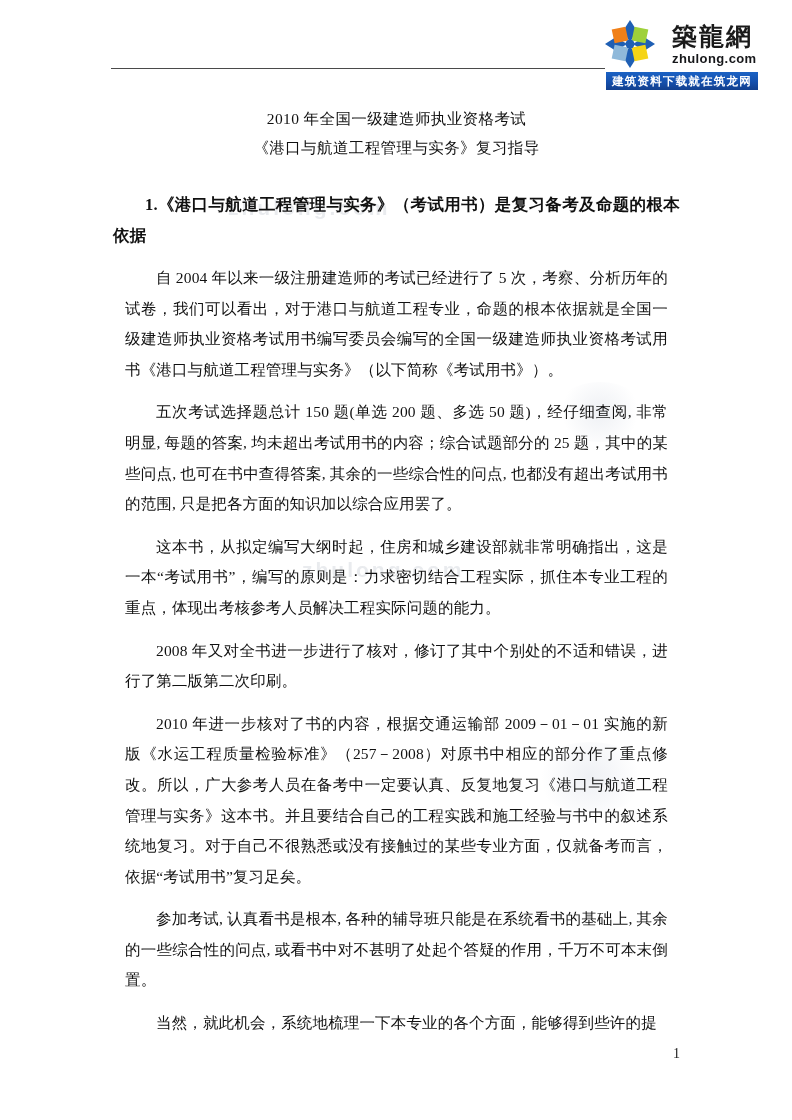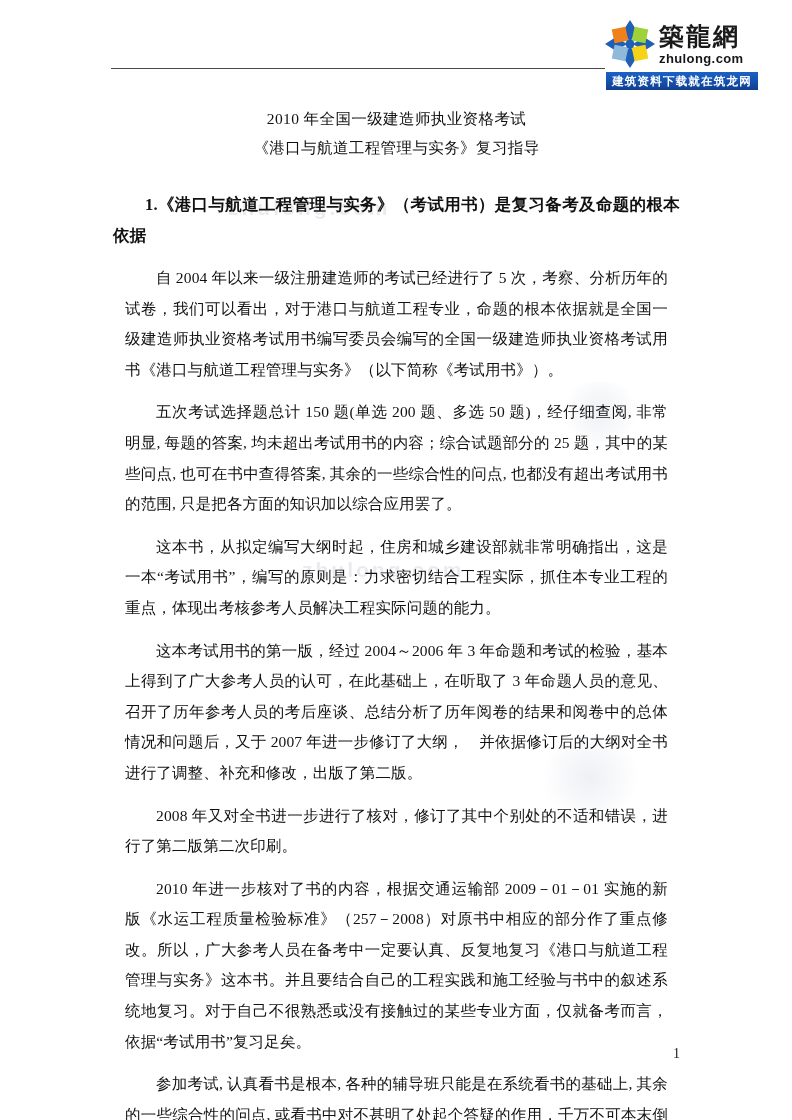--- a/index.html
+++ b/index.html
@@ -62,21 +62,21 @@
 
   .logo-mark {
     position: relative;
     width: 52px;
     height: 50px;
     flex: 0 0 52px;
   }
   .logo-mark svg { display: block; }
 
   .logo-words {
-    margin-left: 3px;
+    margin-left: 16px;
     display: flex;
     flex-direction: column;
     justify-content: center;
     line-height: 1;
   }
   .logo-cn {
     font-family: "DejaVu Serif", "Liberation Serif", serif;
     font-size: 25px;
     font-weight: 700;
     letter-spacing: 2px;
@@ -233,21 +233,20 @@
     <div class="doc-title">
       <span class="line">2010 年全国一级建造师执业资格考试</span>
       <span class="line">《港口与航道工程管理与实务》复习指导</span>
     </div>
 
     <div class="section-heading">1.《港口与航道工程管理与实务》（考试用书）是复习备考及命题的根本依据</div>
 
     <p class="para first-para">自 2004 年以来一级注册建造师的考试已经进行了 5 次，考察、分析历年的试卷，我们可以看出，对于港口与航道工程专业，命题的根本依据就是全国一级建造师执业资格考试用书编写委员会编写的全国一级建造师执业资格考试用书《港口与航道工程管理与实务》（以下简称《考试用书》）。</p>
     <p class="para">五次考试选择题总计 150 题(单选 200 题、多选 50 题)，经仔细查阅, 非常明显, 每题的答案, 均未超出考试用书的内容；综合试题部分的 25 题，其中的某些问点, 也可在书中查得答案, 其余的一些综合性的问点, 也都没有超出考试用书的范围, 只是把各方面的知识加以综合应用罢了。</p>
     <p class="para">这本书，从拟定编写大纲时起，住房和城乡建设部就非常明确指出，这是一本“考试用书”，编写的原则是：力求密切结合工程实际，抓住本专业工程的重点，体现出考核参考人员解决工程实际问题的能力。</p>
-    <p class="para">这本考试用书的第一版，经过 2004～2006 年 3 年命题和考试的检验，基本上得到了广大参考人员的认可，在此基础上，在听取了 3 年命题人员的意见、召开了历年参考人员的考后座谈、总结分析了历年阅卷的结果和阅卷中的总体情况和问题后，又于 2007 年进一步修订了大纲，　并依据修订后的大纲对全书进行了调整、补充和修改，出版了第二版。</p>
     <p class="para">2008 年又对全书进一步进行了核对，修订了其中个别处的不适和错误，进行了第二版第二次印刷。</p>
     <p class="para">2010 年进一步核对了书的内容，根据交通运输部 2009－01－01 实施的新版《水运工程质量检验标准》（257－2008）对原书中相应的部分作了重点修改。所以，广大参考人员在备考中一定要认真、反复地复习《港口与航道工程管理与实务》这本书。并且要结合自己的工程实践和施工经验与书中的叙述系统地复习。对于自己不很熟悉或没有接触过的某些专业方面，仅就备考而言，依据“考试用书”复习足矣。</p>
     <p class="para">参加考试, 认真看书是根本, 各种的辅导班只能是在系统看书的基础上, 其余的一些综合性的问点, 或看书中对不甚明了处起个答疑的作用，千万不可本末倒置。</p>
     <p class="para">当然，就此机会，系统地梳理一下本专业的各个方面，能够得到些许的提</p>
   </div>
 
   <div class="page-number">1</div>
 
 </div>
 

